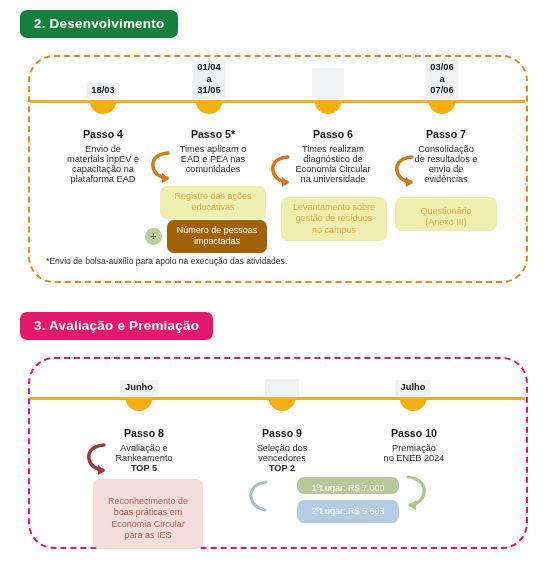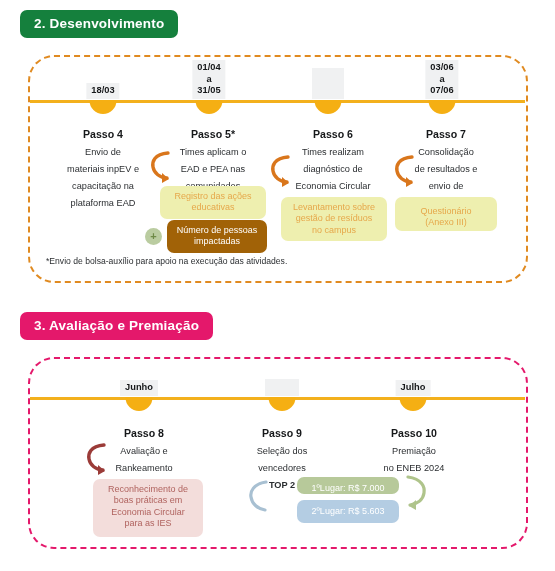--- a/index.html
+++ b/index.html
@@ -63,21 +63,21 @@
     min-height: 15px;
   }
 
   
   .step { position: absolute; transform: translateX(-50%); text-align: center; }
   .step-title {
     font-size: 10.6px; font-weight: bold; color: #16181A;
     margin-bottom: 4px; white-space: nowrap;
   }
   .step-desc {
-    font-size: 9.2px; color: #2B2E31; line-height: 17px;
+    font-size: 9.2px; color: #2B2E31; line-height: 10px;
     white-space: pre-line;
   }
 
   
   .arrow {
     position: absolute;
     width: 26px; height: 36px;
     pointer-events: none;
   }
   .arrow svg { width: 100%; height: 100%; display: block; }
@@ -240,21 +240,21 @@
     <div class="step-desc">Avaliação e
 Rankeamento</div>
     <div class="step-desc" style="font-weight:bold;">TOP 5</div>
   </div>
   <div class="arrow" style="left:84px; top:440px;">
     <svg viewBox="0 0 26 36">
         <path d="M20 5 C6 6, 4 14, 5 19 C6 25, 12 30, 19 30" fill="none" stroke="#9B3B38" stroke-width="3.4" stroke-linecap="round"></path>
         <path d="M14 25 L21 31 L14 35 Z" fill="#9B3B38"></path>
       </svg>
   </div>
-  <div class="pill pill-pink" style="position:absolute; left:93px; top:479px; width:110px; padding-top:5px; padding-bottom:7px;">Reconhecimento de
+  <div class="pill pill-pink" style="position:absolute; left:93px; top:479px; width:110px; padding-top:17px; padding-bottom:7px;">Reconhecimento de
 boas práticas em
 Economia Circular
 para as IES</div>
 
   <div class="step" style="left:282px; top:427px; width:100px;">
     <div class="step-title">Passo 9</div>
     <div class="step-desc">Seleção dos
 vencedores</div>
     <div class="step-desc" style="font-weight:bold;">TOP 2</div>
   </div>

